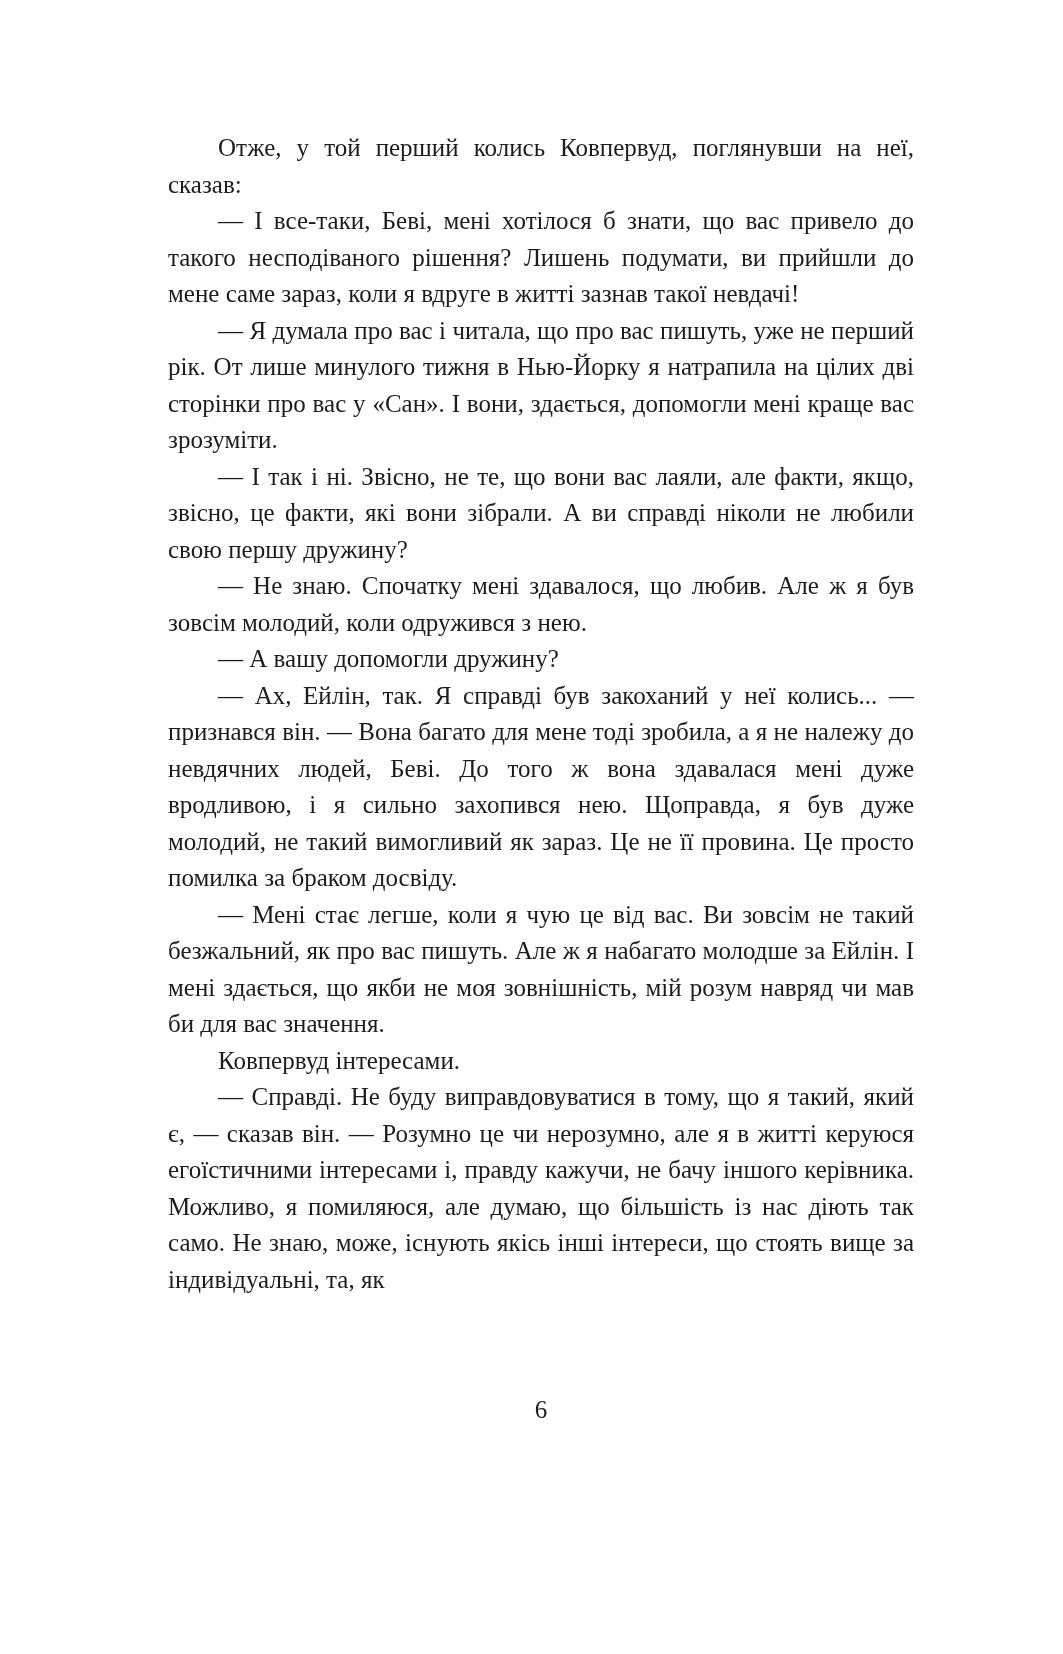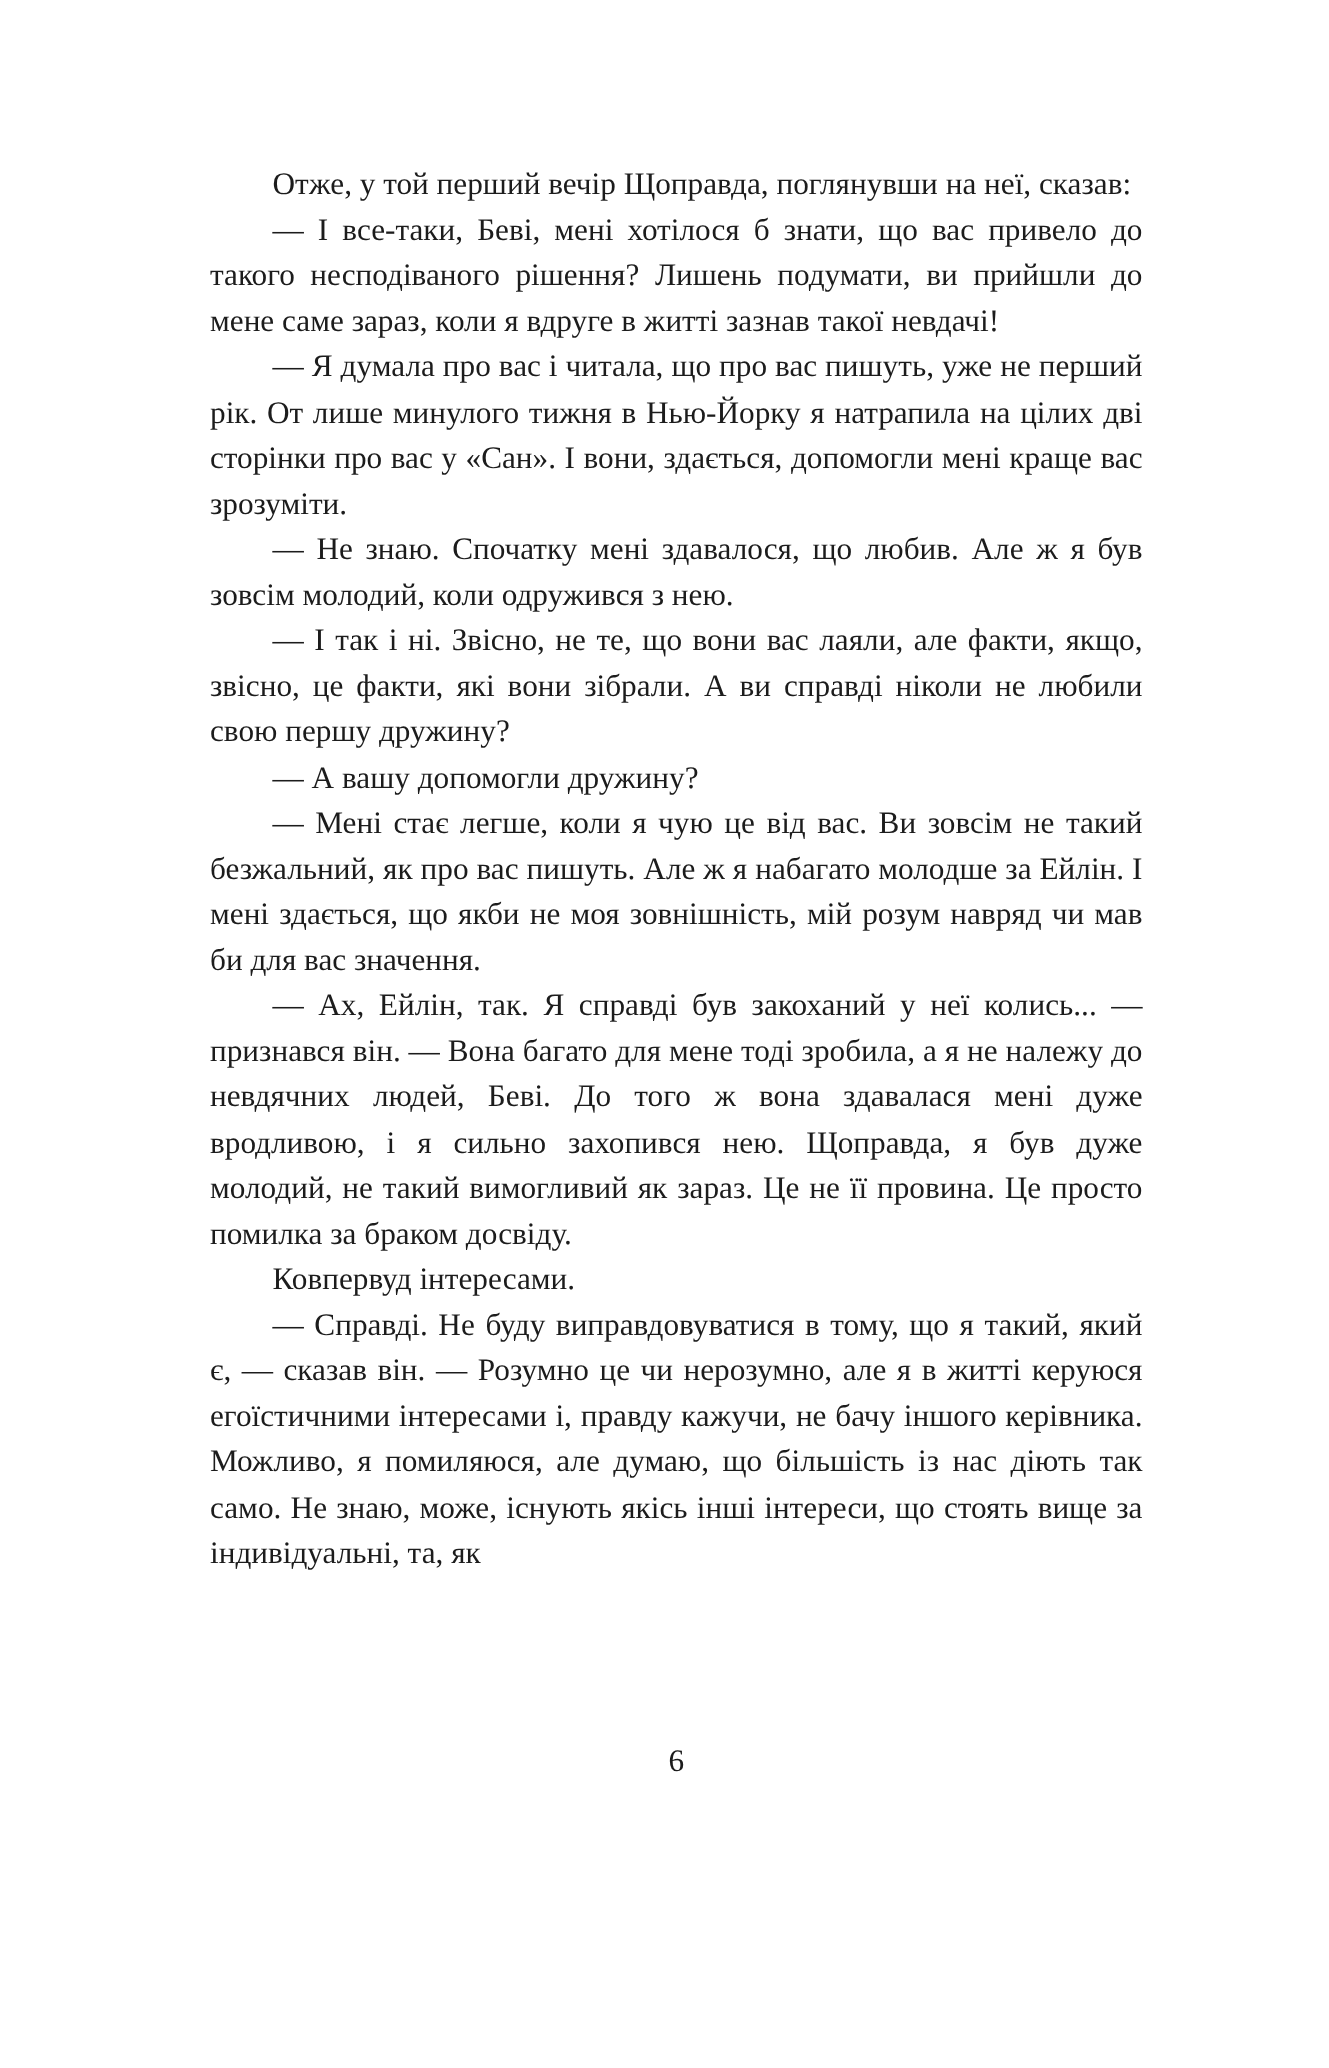--- a/index.html
+++ b/index.html
@@ -41,25 +41,25 @@
     text-align: center;
     font-size: 25px;
     color: #1c1c1c;
   }
 </style>
 </head>
 <body>
 
 <div class="page">
   <div class="text-block">
-      <p class="para">Отже, у той перший вечір Щоправда, поглянувши на неї, сказав:</p>
+      <p class="para">Отже, у той перший колись Ковпервуд, поглянувши на неї, сказав:</p>
       <p class="para">— І все-таки, Беві, мені хотілося б знати, що вас привело до такого несподіваного рішення? Лишень подумати, ви прийшли до мене саме зараз, коли я вдруге в житті зазнав такої невдачі!</p>
       <p class="para">— Я думала про вас і читала, що про вас пишуть, уже не перший рік. От лише минулого тижня в Нью-Йорку я натрапила на цілих дві сторінки про вас у «Сан». І вони, здається, допомогли мені краще вас зрозуміти.</p>
+      <p class="para">— І так і ні. Звісно, не те, що вони вас лаяли, але факти, якщо, звісно, це факти, які вони зібрали. А ви справді ніколи не любили свою першу дружину?</p>
       <p class="para">— Не знаю. Спочатку мені здавалося, що любив. Але ж я був зовсім молодий, коли одружився з нею.</p>
-      <p class="para">— І так і ні. Звісно, не те, що вони вас лаяли, але факти, якщо, звісно, це факти, які вони зібрали. А ви справді ніколи не любили свою першу дружину?</p>
       <p class="para">— А вашу допомогли дружину?</p>
+      <p class="para">— Ах, Ейлін, так. Я справді був закоханий у неї колись... — признався він. — Вона багато для мене тоді зробила, а я не належу до невдячних людей, Беві. До того ж вона здавалася мені дуже вродливою, і я сильно захопився нею. Щоправда, я був дуже молодий, не такий вимогливий як зараз. Це не її провина. Це просто помилка за браком досвіду.</p>
       <p class="para">— Мені стає легше, коли я чую це від вас. Ви зовсім не такий безжальний, як про вас пишуть. Але ж я набагато молодше за Ейлін. І мені здається, що якби не моя зовнішність, мій розум навряд чи мав би для вас значення.</p>
-      <p class="para">— Ах, Ейлін, так. Я справді був закоханий у неї колись... — признався він. — Вона багато для мене тоді зробила, а я не належу до невдячних людей, Беві. До того ж вона здавалася мені дуже вродливою, і я сильно захопився нею. Щоправда, я був дуже молодий, не такий вимогливий як зараз. Це не її провина. Це просто помилка за браком досвіду.</p>
       <p class="para">Ковпервуд інтересами.</p>
       <p class="para">— Справді. Не буду виправдовуватися в тому, що я такий, який є, — сказав він. — Розумно це чи нерозумно, але я в житті керуюся егоїстичними інтересами і, правду кажучи, не бачу іншого керівника. Можливо, я помиляюся, але думаю, що більшість із нас діють так само. Не знаю, може, існують якісь інші інтереси, що стоять вище за індивідуальні, та, як</p>
     </div>
   <div class="page-number">6</div>
 </div>
 
 </body></html>

